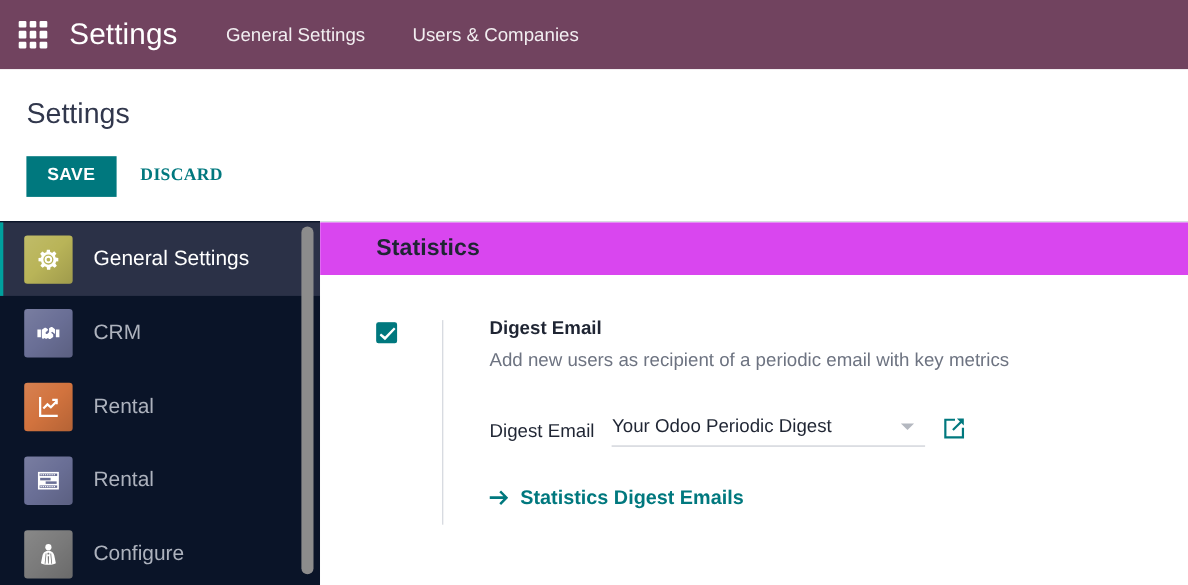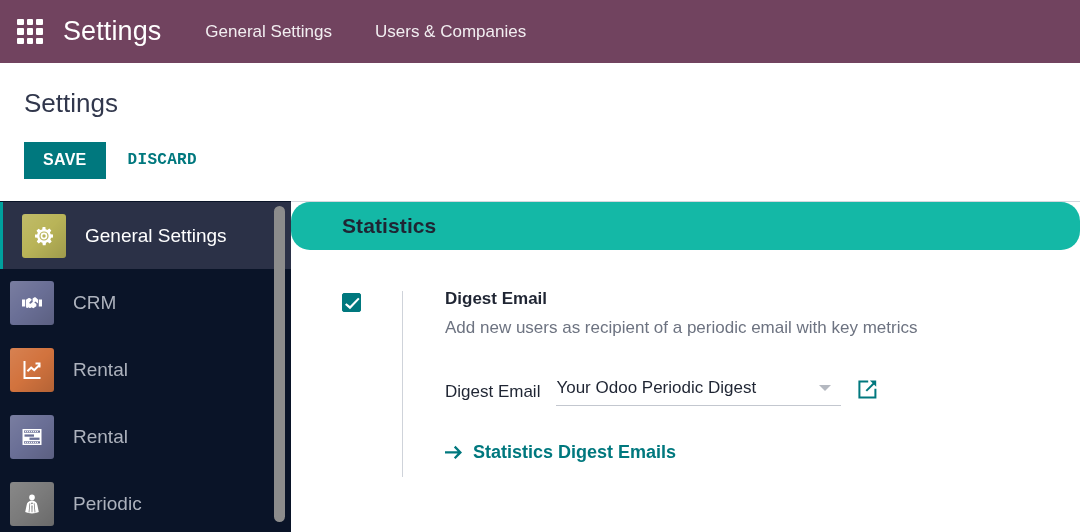--- a/index.html
+++ b/index.html
@@ -86,21 +86,21 @@
   }
   #discard-button {
     background: transparent;
     color: #00787e;
     font-size: 16px;
     font-weight: 700;
     letter-spacing: .3px;
     border: none;
     padding: 10px 14px 11px 22px;
     cursor: pointer;
-    font-family: Liberation Mono, monospace;
+    font-family: Liberation Serif, serif;
     line-height: 1;
   }
 
   
   #body-area {
     display: flex;
     height: 331px;
     position: relative;
   }
 
@@ -110,21 +110,21 @@
     background: #0a1428;
     position: relative;
     overflow: hidden;
     flex: 0 0 291px;
     border-top: 1px solid #0a1428;
   }
   .side-item {
     display: flex;
     align-items: center;
     height: 67px;
-    padding-left: 10px;
+    padding-left: 22px;
     cursor: pointer;
     position: relative;
   }
   .side-item.active {
     background: #2b3147;
     border-left: 3px solid #00a09d;
     padding-left: 19px;
   }
   .side-icon {
     width: 44px;
@@ -167,26 +167,25 @@
 
   
   #settings-content {
     flex: 1 1 auto;
     background: #ffffff;
     overflow: hidden;
     position: relative;
     border-top: 1px solid #d4d7de;
   }
   #statistics-band {
-    background: #14b8a6;
+    background: #d946ef;
     height: 48px;
     display: flex;
     align-items: center;
     padding-left: 51px;
-    border-radius: 19px;
   }
   #statistics-title {
     font-size: 21px;
     font-weight: 700;
     color: #1f2533;
     letter-spacing: .1px;
   }
 
   #setting-block {
     padding: 39px 0 0 51px;
@@ -375,21 +374,21 @@
     </div>
 
     <div class="side-item">
       <span class="side-icon" style="background:#7b7b7b;">
         <svg width="26" height="26" viewBox="0 0 26 26">
             <circle cx="13" cy="6.4" r="2.8" fill="#ffffff"></circle>
             <path fill="#ffffff" d="M13 9.6c-3.2 0-5 2.2-5.4 4.6L6.2 21c2 .9 4.3 1.4 6.8 1.4s4.8-.5 6.8-1.4l-1.4-6.8c-.4-2.4-2.2-4.6-5.4-4.6zm0 1.8c.5 0 .9.4.9.9s-.4.9-.9.9-.9-.4-.9-.9.4-.9.9-.9zm-.6 3.2h1.2l-.25 6.6h-.7z"></path>
             <path fill="#7b7b7b" d="M10.5 12.2l-.9 9.4h.75l.9-9.4zM15.5 12.2l.9 9.4h-.75l-.9-9.4z"></path>
           </svg>
       </span>
-      <span class="side-label">Periodic</span>
+      <span class="side-label">Configure</span>
     </div>
 
     <div id="sidebar-scrollbar"></div>
   </div>
 
   <div id="settings-content">
 
     <div id="statistics-band">
       <span id="statistics-title">Statistics</span>
     </div>

